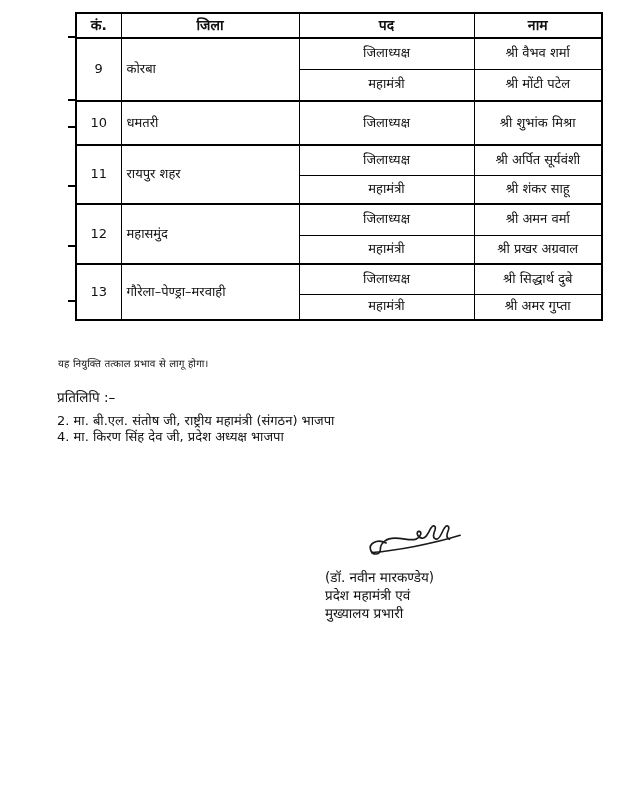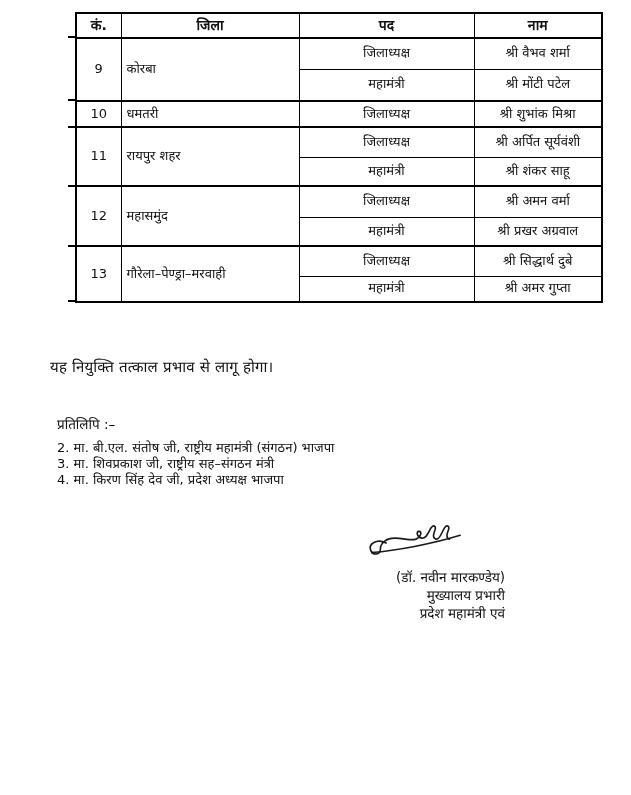--- a/index.html
+++ b/index.html
@@ -57,48 +57,48 @@
     position: absolute;
     left: 68px;
     width: 8px;
     height: 2px;
     background: #000000;
   }
 
   
   .effect {
     position: absolute;
-    left: 50px;
+    left: 58px;
     top: 356px;
     margin: 0;
-    font-size: 15px;
+    font-size: 10px;
     letter-spacing: 0.2px;
   }
   .copies {
     position: absolute;
     left: 57px;
-    top: 415px;
+    top: 388px;
     font-size: 13px;
   }
   .copies-label {
     font-size: 13.5px;
     margin-bottom: 7px;
   }
   .copy-item {
     line-height: 16px;
     white-space: nowrap;
   }
 
   
   .sig-block {
     position: absolute;
     left: 325px;
     top: 522px;
     width: 180px;
-    text-align: right;
+    text-align: left;
   }
   .sig-block svg {
     display: block;
     margin: 0 auto 6px auto;
   }
   .sig-name {
     font-size: 13.5px;
     line-height: 18px;
   }
   .sig-title {
@@ -132,21 +132,21 @@
         <td class="c-serial" rowspan="2">9</td>
         <td class="c-district" rowspan="2">कोरबा</td>
         <td class="c-post">जिलाध्यक्ष</td>
         <td class="c-name">श्री वैभव शर्मा</td>
       </tr>
       <tr style="height:32px">
         <td class="c-post">महामंत्री</td>
         <td class="c-name">श्री मोंटी पटेल</td>
       </tr>
 
-      <tr class="gs" style="height:26px">
+      <tr class="gs" style="height:44px">
         <td class="c-serial">10</td>
         <td class="c-district">धमतरी</td>
         <td class="c-post">जिलाध्यक्ष</td>
         <td class="c-name">श्री शुभांक मिश्रा</td>
       </tr>
 
       <tr class="gs" style="height:30px">
         <td class="c-serial" rowspan="2">11</td>
         <td class="c-district" rowspan="2">रायपुर शहर</td>
         <td class="c-post">जिलाध्यक्ष</td>
@@ -186,29 +186,28 @@
   <div class="tick" style="top:126px"></div>
   <div class="tick" style="top:185px"></div>
   <div class="tick" style="top:245px"></div>
   <div class="tick" style="top:300px"></div>
 
   <p class="effect">यह नियुक्ति तत्काल प्रभाव से लागू होगा।</p>
 
   <div class="copies">
     <div class="copies-label">प्रतिलिपि :–</div>
     <div class="copy-item">2. मा. बी.एल. संतोष जी, राष्ट्रीय महामंत्री (संगठन) भाजपा</div>
-    <div class="copy-item">3. मा. शिवप्रकाश जी, राष्ट्रीय सह–संगठन मंत्री</div>
     <div class="copy-item">4. मा. किरण सिंह देव जी, प्रदेश अध्यक्ष भाजपा</div>
   </div>
 
   <div class="sig-block">
     <svg width="96" height="40" viewBox="0 0 100 40">
       <g fill="none" stroke="#1a1a1a" stroke-width="1.7" stroke-linecap="round">
         <path d="M 20 21 C 10 16, 1 22, 4 29 C 6 34, 14 34, 14 27 C 14 21, 20 16, 29 16 C 39 16, 45 19, 51 17 C 56 15, 58 9, 54 9 C 51 9, 52 15, 57 16 C 62 17, 64 9, 67 5 C 69 2, 72 3, 71 7 C 69 12, 68 16, 72 17 C 76 18, 78 9, 81 5 C 83 2, 86 3, 85 7 C 83 12, 82 16, 86 17"></path>
         <path d="M 5 31 C 30 29, 68 22, 97 13"></path>
       </g>
     </svg>
     <div class="sig-name">(डॉ. नवीन मारकण्डेय)</div>
+    <div class="sig-title">प्रदेश महामंत्री एवं</div>
     <div class="sig-title">मुख्यालय प्रभारी</div>
-    <div class="sig-title">प्रदेश महामंत्री एवं</div>
   </div>
 
 </div>
 
 </body></html>

